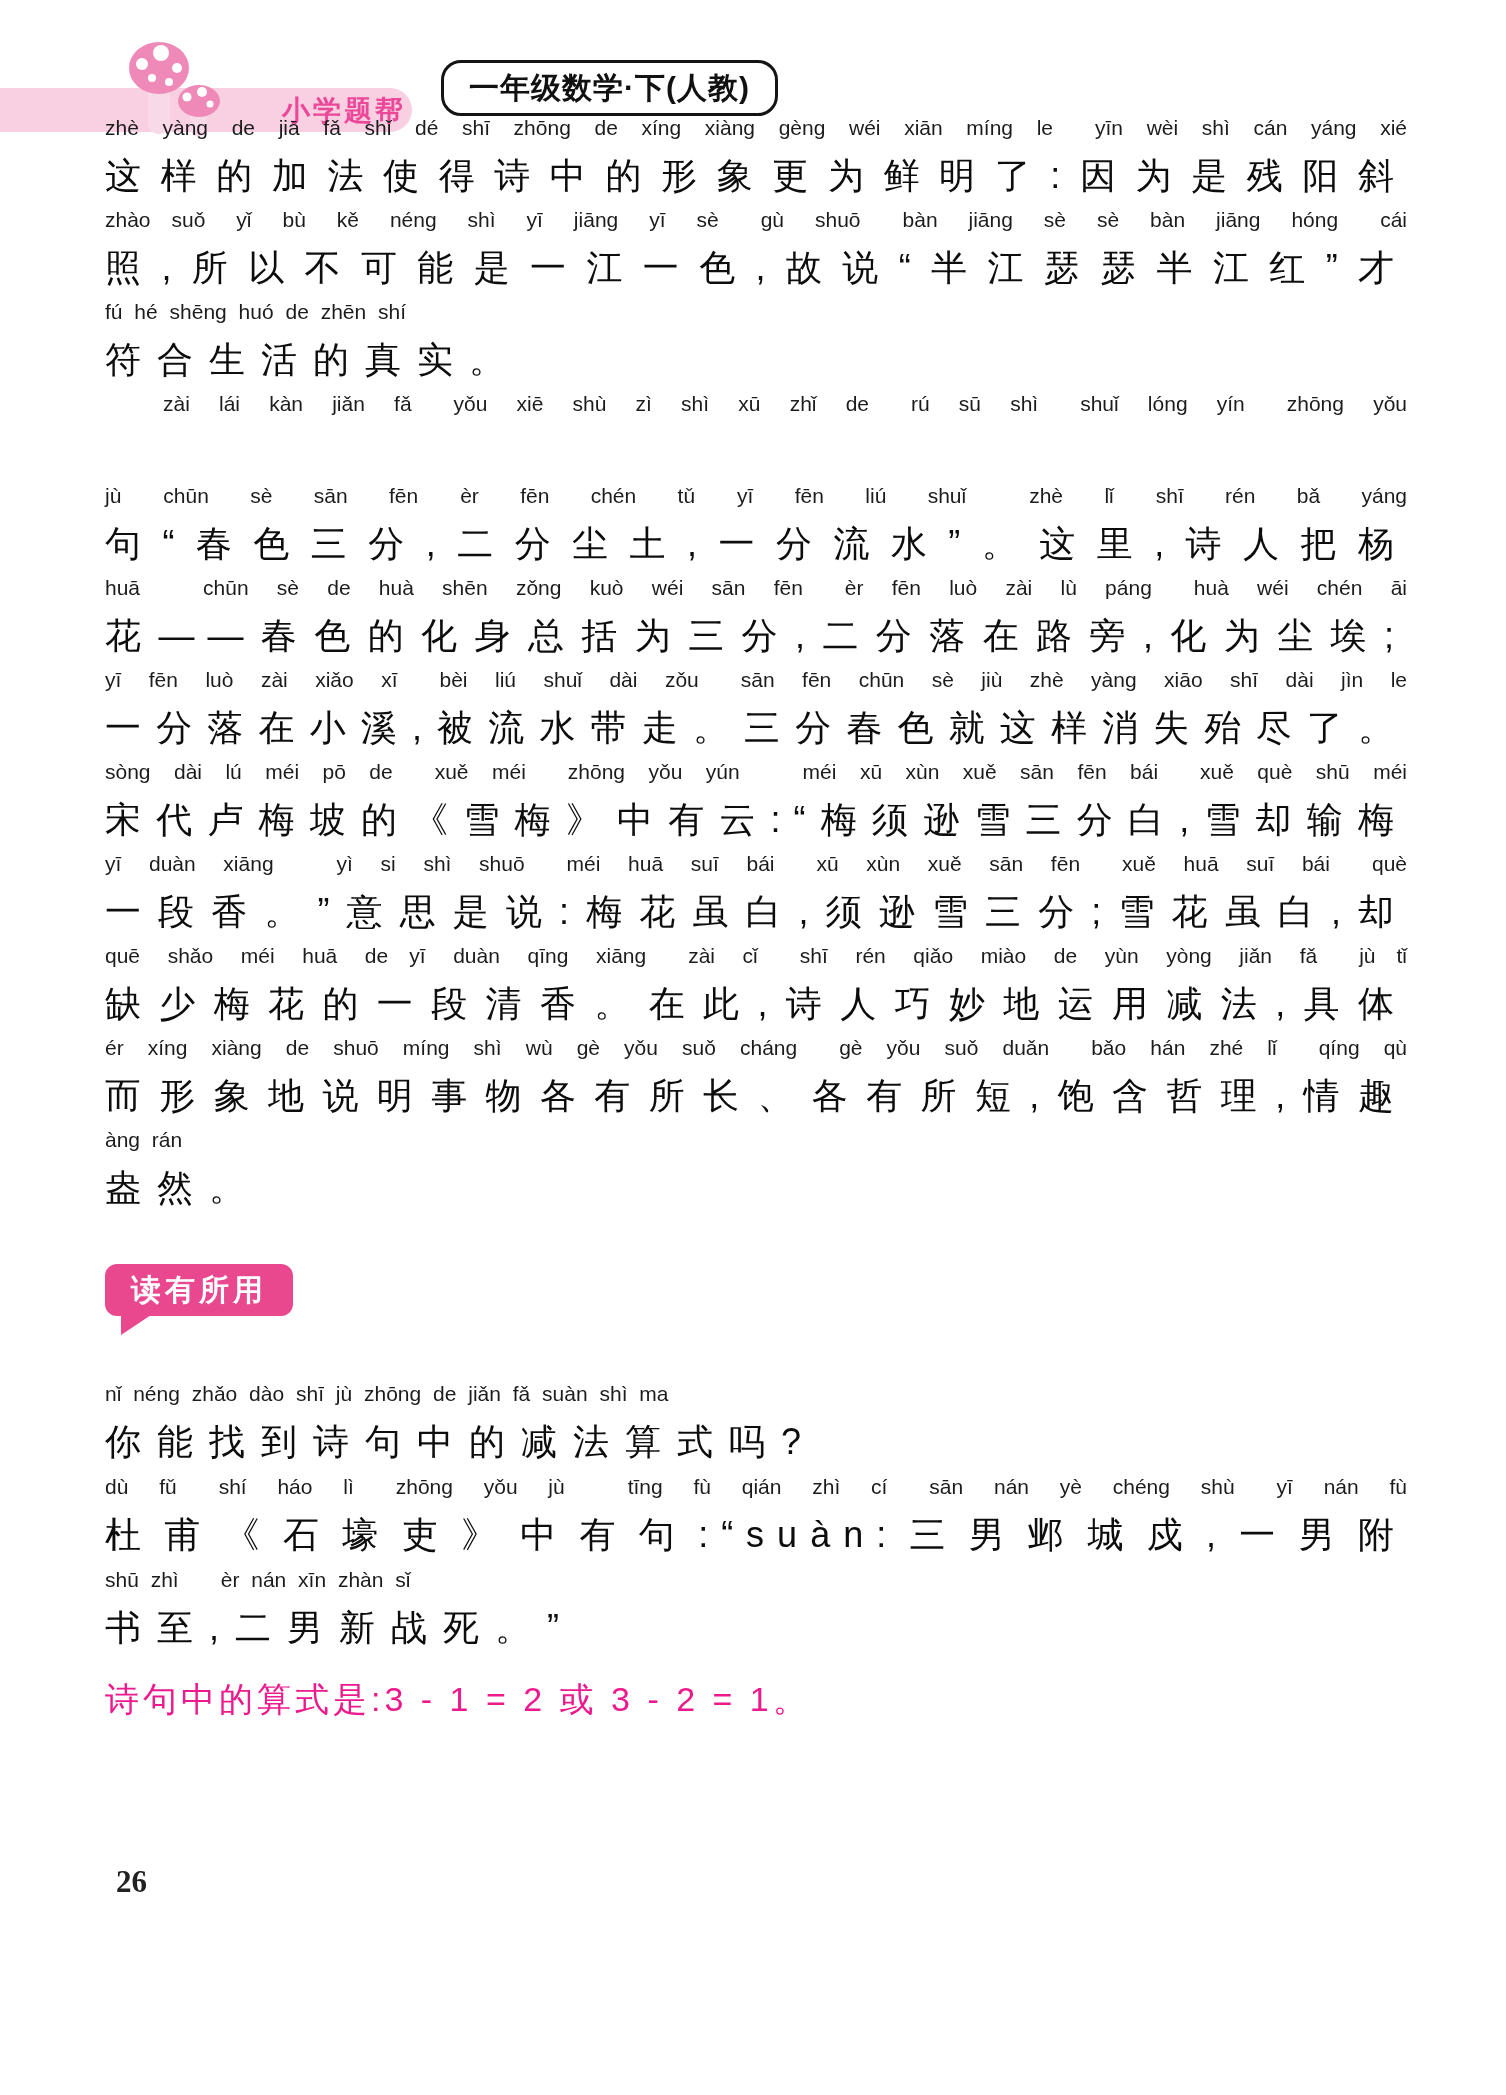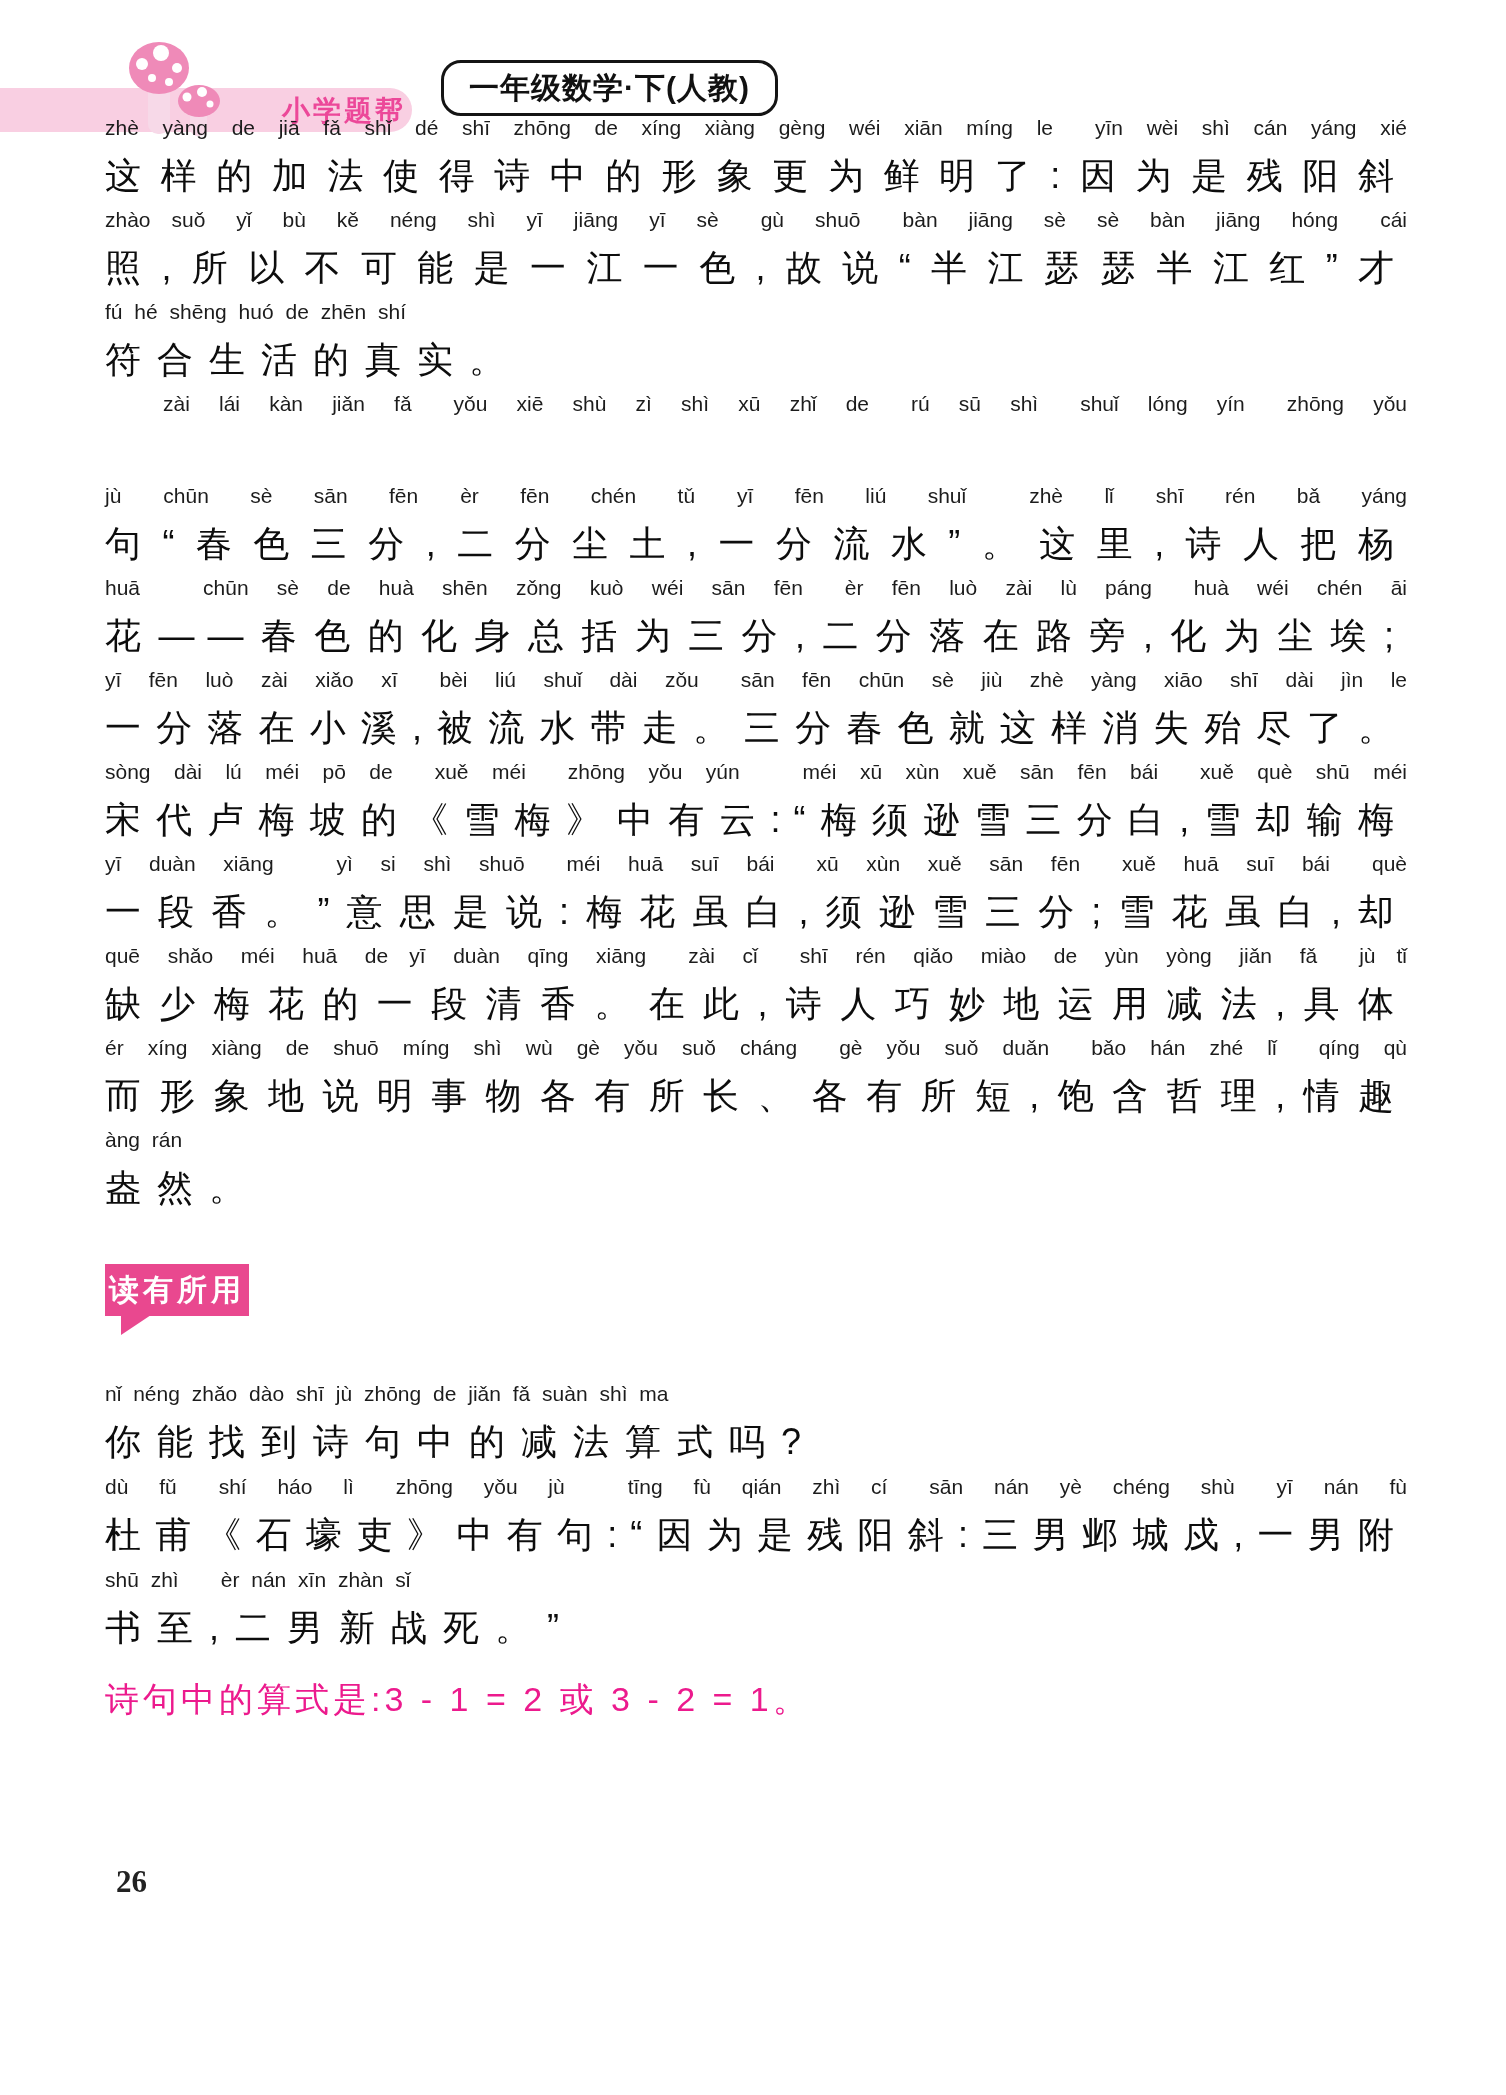--- a/index.html
+++ b/index.html
@@ -20,22 +20,22 @@
   .srow{height:93px;}
   .py{font-size:21px;line-height:24px;height:30px;padding-top:4px;color:#1c1c1c;
       white-space:nowrap;word-spacing:6px;}
   .hz{font-size:36px;line-height:56px;padding-top:2px;color:#0d0d0d;letter-spacing:16px;}
   .fill{letter-spacing:13px;text-align:justify;text-align-last:justify;text-justify:inter-character;}
   .py.fill{letter-spacing:normal;word-spacing:4px;}
   .indent .py,.indent .hz{padding-left:58px;}
   
   .badge-wrap{margin-top:48px;height:74px;}
   .badge{position:relative;display:inline-block;background:#e9488f;color:#fff;
-         font-size:30px;font-weight:bold;letter-spacing:4px;padding:8px 4px;
-         border-radius:0;line-height:36px;}
+         font-size:30px;font-weight:bold;letter-spacing:4px;padding:8px 26px;
+         border-radius:12px;line-height:36px;}
   .badge:after{content:"";position:absolute;left:16px;bottom:-19px;width:0;height:0;
          border-top:20px solid #e9488f;border-right:30px solid transparent;}
   .section{margin-top:40px;}
   
   .answer{margin-top:20px;font-size:34px;color:#ec1a8d;letter-spacing:4px;line-height:44px;}
   
   .pagenum{position:absolute;left:116px;top:1864px;font-family:"Liberation Serif", serif;
            font-size:31px;font-weight:bold;color:#222;}
 </style>
 </head>
@@ -117,21 +117,21 @@
       <div class="badge">读有所用</div>
     </div>
 
     <div class="section">
       <div class="row srow">
         <div class="py">nǐ néng zhǎo dào shī jù zhōng de jiǎn fǎ suàn shì ma</div>
         <div class="hz">你能找到诗句中的减法算式吗?</div>
       </div>
       <div class="row srow">
         <div class="py fill">dù fǔ  shí háo lì  zhōng yǒu jù   tīng fù qián zhì cí  sān nán yè chéng shù  yī nán fù</div>
-        <div class="hz fill">杜甫《石壕吏》中有句:“因为是残阳斜:三男邺城戍,一男附</div>
+        <div class="hz fill">杜甫《石壕吏》中有句:“suàn:三男邺城戍,一男附</div>
       </div>
       <div class="row srow">
         <div class="py">shū zhì  èr nán xīn zhàn sǐ</div>
         <div class="hz">书至,二男新战死。”</div>
       </div>
       <div class="answer">诗句中的算式是:3 - 1 = 2 或 3 - 2 = 1。</div>
     </div>
 
   </div>
 

